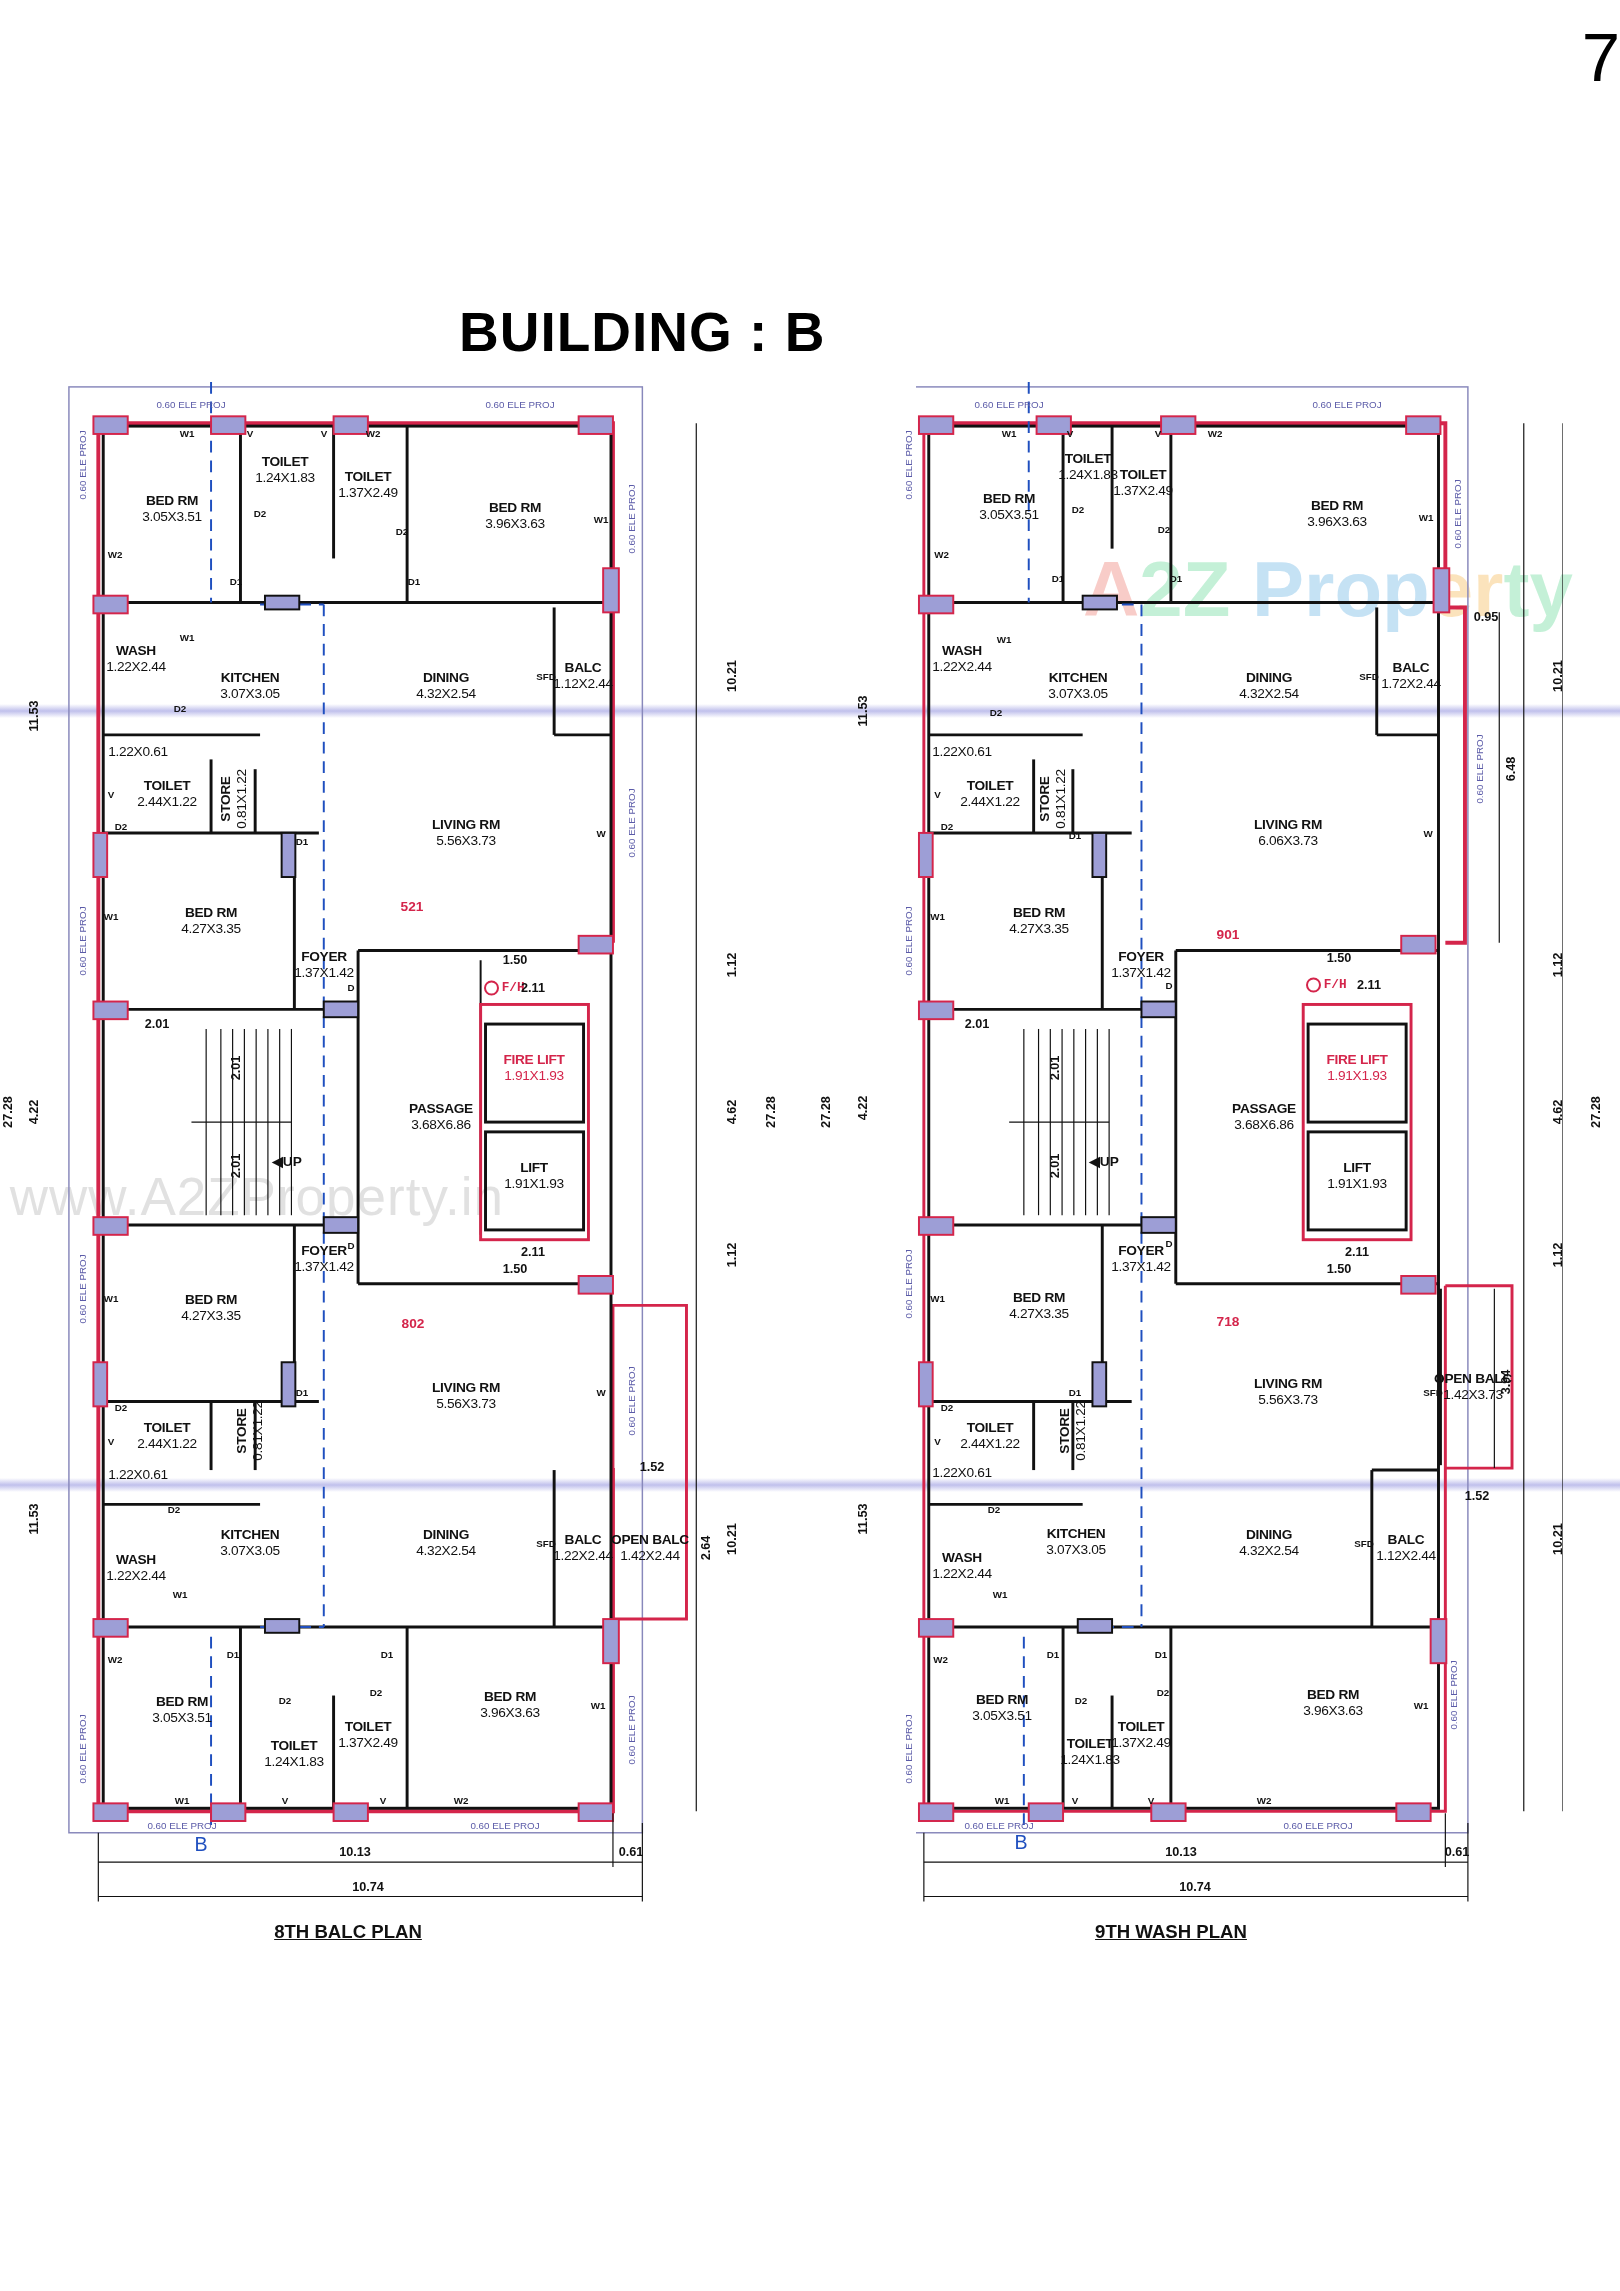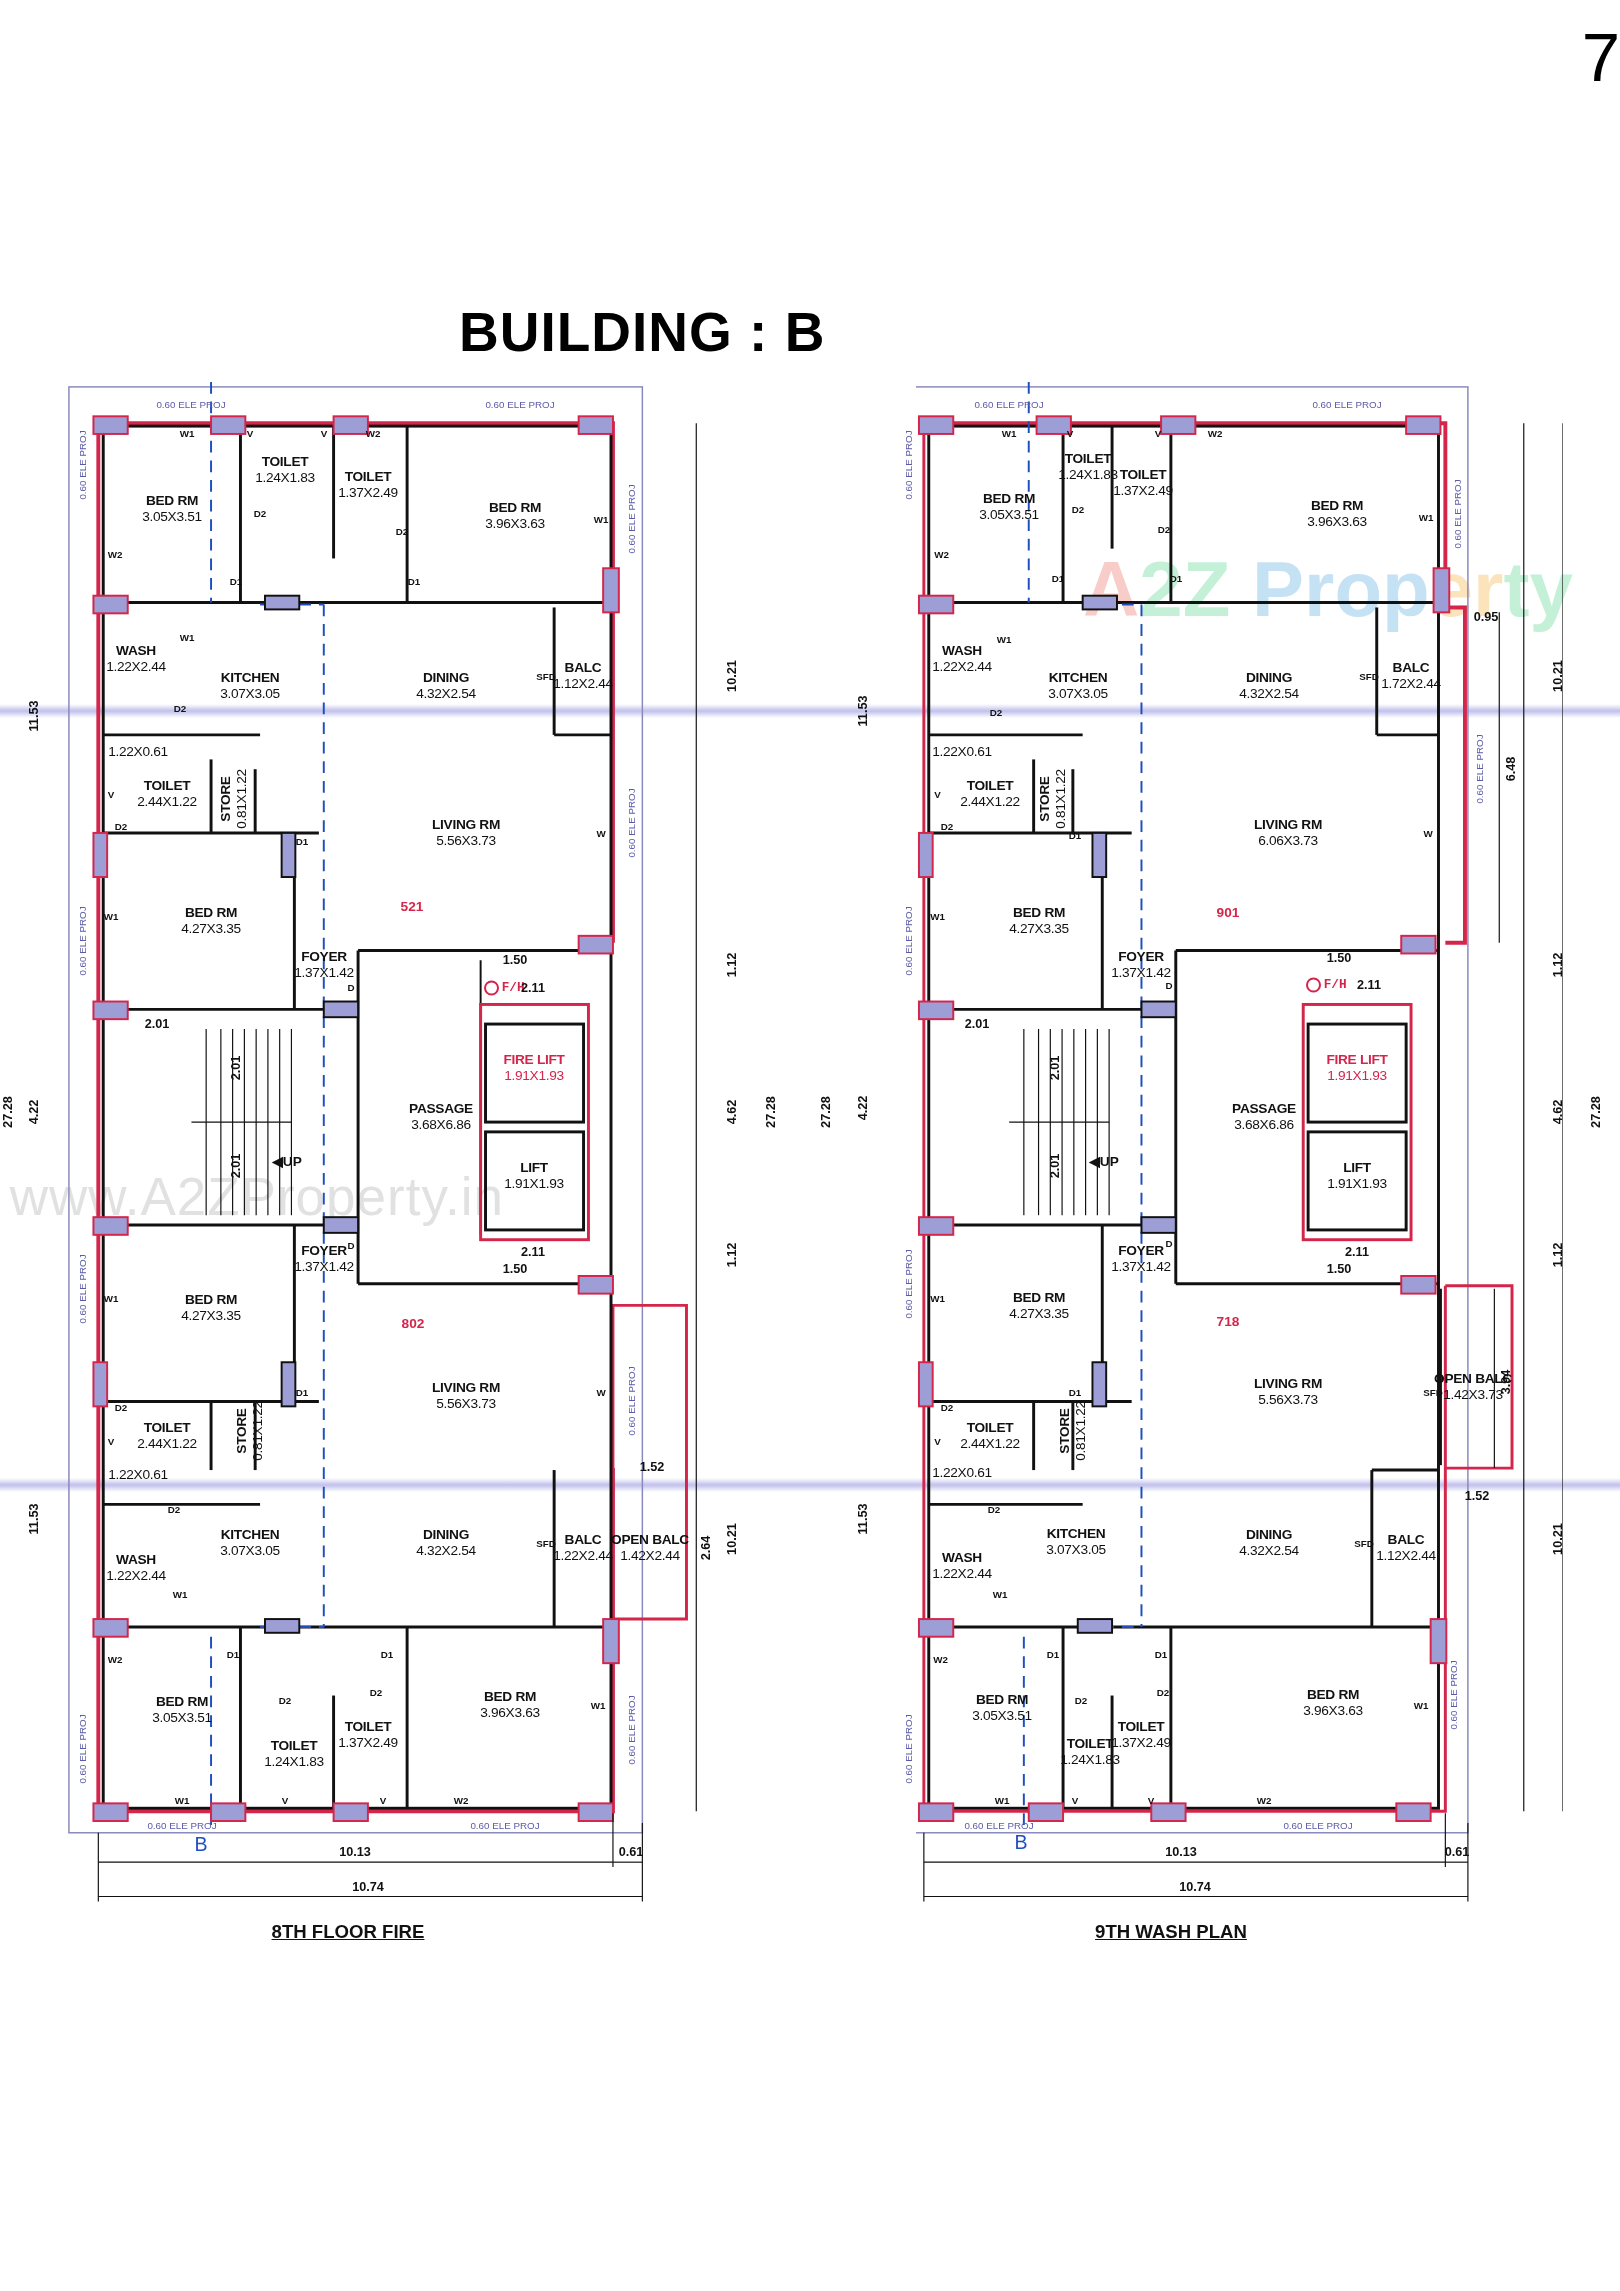--- a/index.html
+++ b/index.html
@@ -247,21 +247,21 @@
   <div class="dim vert" style="left:172px;top:784px">2.01</div>
   <div class="dim" style="left:451px;top:578px">1.50</div>
   <div class="dim" style="left:469px;top:606px">2.11</div>
   <div class="dim" style="left:469px;top:870px">2.11</div>
   <div class="dim" style="left:451px;top:887px">1.50</div>
   <div class="dim" style="left:588px;top:1085px">1.52</div>
   <div class="dim vert" style="left:642px;top:1166px">2.64</div>
   <div class="dim" style="left:291px;top:1470px">10.13</div>
   <div class="dim" style="left:567px;top:1470px">0.61</div>
   <div class="dim" style="left:304px;top:1505px">10.74</div>
-  <div class="plan-title" style="left:284px;top:1539px">8TH FLOOR FIRE</div>
+  <div class="plan-title" style="left:284px;top:1539px">8TH BALC PLAN</div>
 </div>
 
 <div class="outer-dim" style="left:34px;top:716px">11.53</div>
 <div class="outer-dim" style="left:34px;top:1112px">4.22</div>
 <div class="outer-dim" style="left:34px;top:1519px">11.53</div>
 <div class="outer-dim" style="left:7.8px;top:1112px">27.28</div>
 <div class="outer-dim" style="left:732px;top:676px">10.21</div>
 <div class="outer-dim" style="left:732px;top:965px">1.12</div>
 <div class="outer-dim" style="left:732px;top:1112px">4.62</div>
 <div class="outer-dim" style="left:732px;top:1255px">1.12</div>
@@ -377,21 +377,21 @@
   <div class="lbl" style="left:46px;top:277px"><span class="nm">WASH</span><span>1.22X2.44</span></div>
   <div class="lbl" style="left:162px;top:304px"><span class="nm">KITCHEN</span><span>3.07X3.05</span></div>
   <div class="lbl" style="left:353px;top:304px"><span class="nm">DINING</span><span>4.32X2.54</span></div>
   <div class="lbl" style="left:495px;top:294px"><span class="nm">BALC</span><span>1.72X2.44</span></div>
   <div class="lbl" style="left:46px;top:370px">1.22X0.61</div>
   <div class="lbl" style="left:74px;top:412px"><span class="nm">TOILET</span><span>2.44X1.22</span></div>
   <div class="lbl vert" style="left:137px;top:417px"><span class="nm">STORE</span><span>0.81X1.22</span></div>
   <div class="lbl" style="left:372px;top:451px"><span class="nm">LIVING RM</span><span>6.06X3.73</span></div>
   <div class="lbl" style="left:123px;top:539px"><span class="nm">BED RM</span><span>4.27X3.35</span></div>
   <div class="lbl" style="left:225px;top:583px"><span class="nm">FOYER</span><span>1.37X1.42</span></div>
-  <div class="unit" style="left:312px;top:530px">901</div>
+  <div class="unit" style="left:312px;top:552px">901</div>
   <div class="lbl" style="left:348px;top:735px"><span class="nm">PASSAGE</span><span>3.68X6.86</span></div>
   <div class="lbl red" style="left:441px;top:686px"><span class="nm">FIRE LIFT</span><span>1.91X1.93</span></div>
   <div class="lbl" style="left:441px;top:794px"><span class="nm">LIFT</span><span>1.91X1.93</span></div>
   <div class="fh" style="left:390px;top:603px"><span class="circ"></span><span>F/H</span></div>
   <div class="up" style="left:188px;top:779px">◀<span>UP</span></div>
   <div class="lbl" style="left:225px;top:877px"><span class="nm">FOYER</span><span>1.37X1.42</span></div>
   <div class="lbl" style="left:123px;top:924px"><span class="nm">BED RM</span><span>4.27X3.35</span></div>
   <div class="unit" style="left:312px;top:939px">718</div>
   <div class="lbl" style="left:372px;top:1010px"><span class="nm">LIVING RM</span><span>5.56X3.73</span></div>
   <div class="lbl" style="left:557px;top:1005px"><span class="nm">OPEN BALC</span><span>1.42X3.73</span></div>

